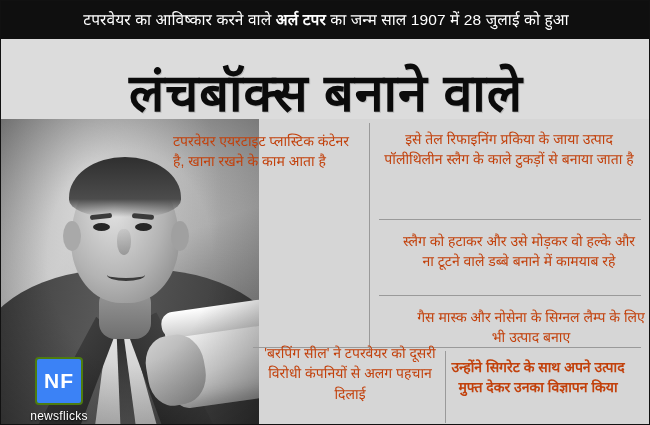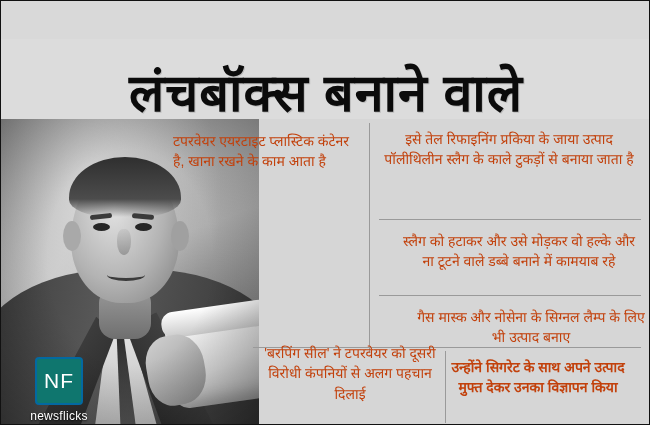--- a/index.html
+++ b/index.html
@@ -238,26 +238,26 @@
     left: 14px;
     top: 238px;
     width: 88px;
     display: flex;
     flex-direction: column;
     align-items: center;
   }
   .logo-mark {
     width: 44px;
     height: 44px;
-    background: #0f766e;
-    border: 2px solid #0369a1;
+    background: #3b82f6;
+    border: 2px solid #4d7c0f;
     border-radius: 4px;
     color: #ffffff;
     font-size: 21px;
-    font-weight: normal;
+    font-weight: bold;
     display: flex;
     align-items: center;
     justify-content: center;
     letter-spacing: 1px;
   }
   .logo-text {
     margin-top: 4px;
     color: #ffffff;
     font-size: 12px;
     letter-spacing: 0.3px;
@@ -289,20 +289,23 @@
   .b3 { left: 396px; top: 112px; width: 244px; }
   .b4 { left: 396px; top: 188px; width: 244px; margin-left: 12px; }
   .b5 { left: 262px; top: 224px; width: 174px; }
   .b6 { left: 442px; top: 238px; width: 190px; font-weight: bold; }
 </style>
 </head>
 <body>
 
 <div class="infographic">
 
+  <div class="topbar">
+    <div class="topbar-text"><span>टपरवेयर का आविष्कार करने वाले </span><b>अर्ल टपर</b><span> का जन्म साल 1907 में 28 जुलाई को हुआ</span></div>
+  </div>
 
   <div class="title-area">
     <div class="title-text">लंचबॉक्स बनाने वाले</div>
   </div>
 
   <div class="body-area">
 
     <div class="photo">
       <div class="bg-wash"></div>
       <div class="suit"></div>

